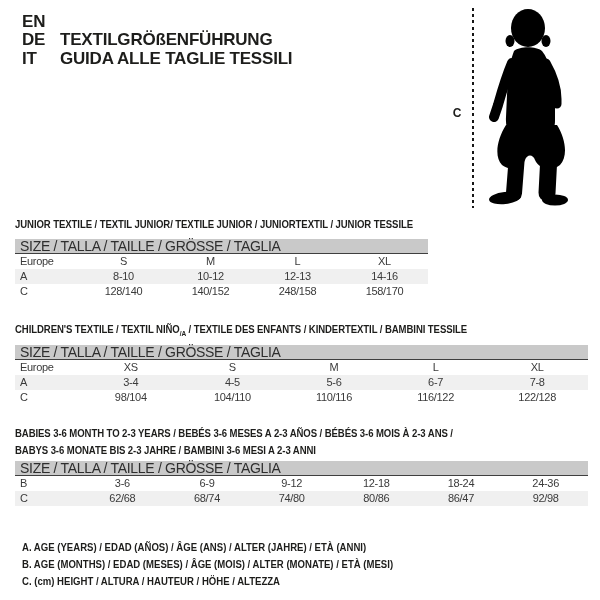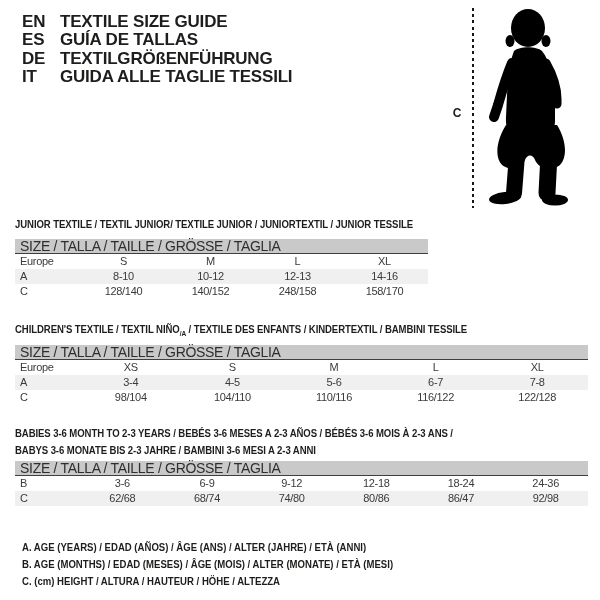--- a/index.html
+++ b/index.html
@@ -45,25 +45,20 @@
   
   .footnotes{left:22px;top:539px;font-weight:bold;font-size:11px;line-height:16.8px;
     white-space:nowrap;transform:scaleX(0.87);transform-origin:left top;}
 </style>
 </head>
 <body>
 
 <div class="abs lang-list">
     <div class="lang-row">
       <span class="lang-code">EN</span>
-      <span>TEXTILE SIZE GUIDE</span>
-    </div>
-    <div class="lang-row">
-      <span class="lang-code">ES</span>
-      <span>GUÍA DE TALLAS</span>
     </div>
     <div class="lang-row">
       <span class="lang-code">DE</span>
       <span>TEXTILGRÖßENFÜHRUNG</span>
     </div>
     <div class="lang-row">
       <span class="lang-code">IT</span>
       <span>GUIDA ALLE TAGLIE TESSILI</span>
     </div>
   </div>

